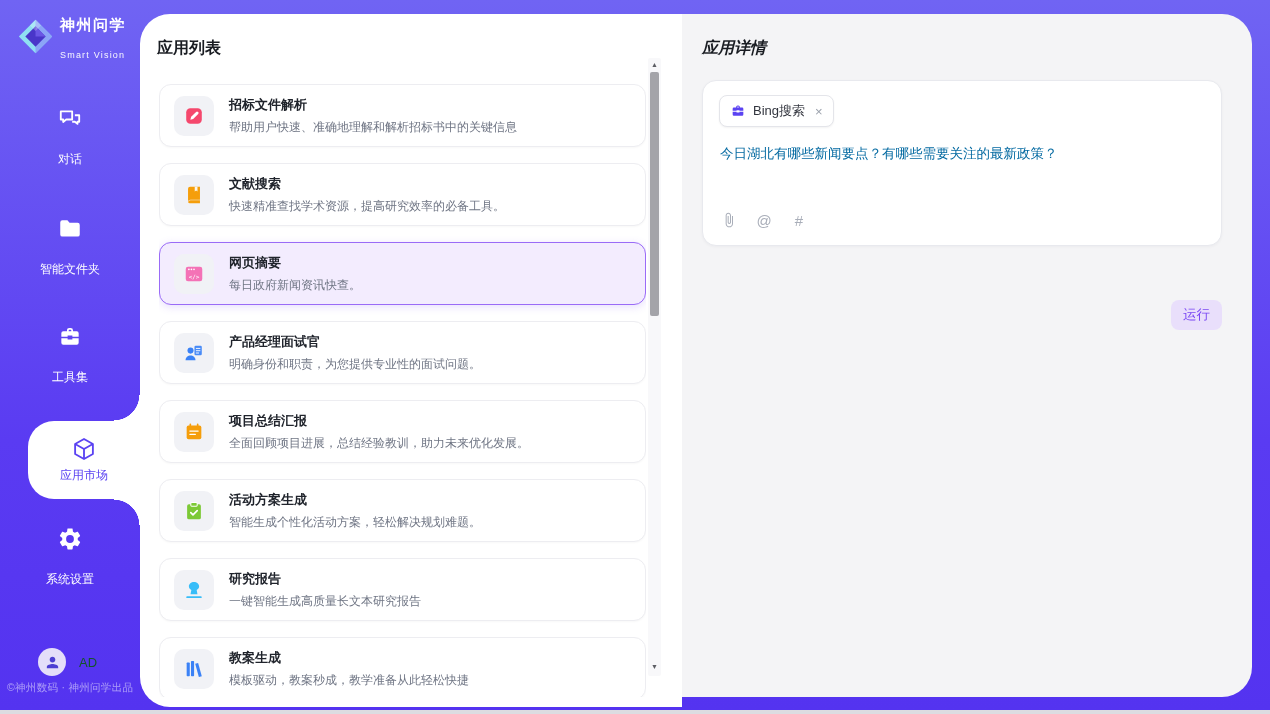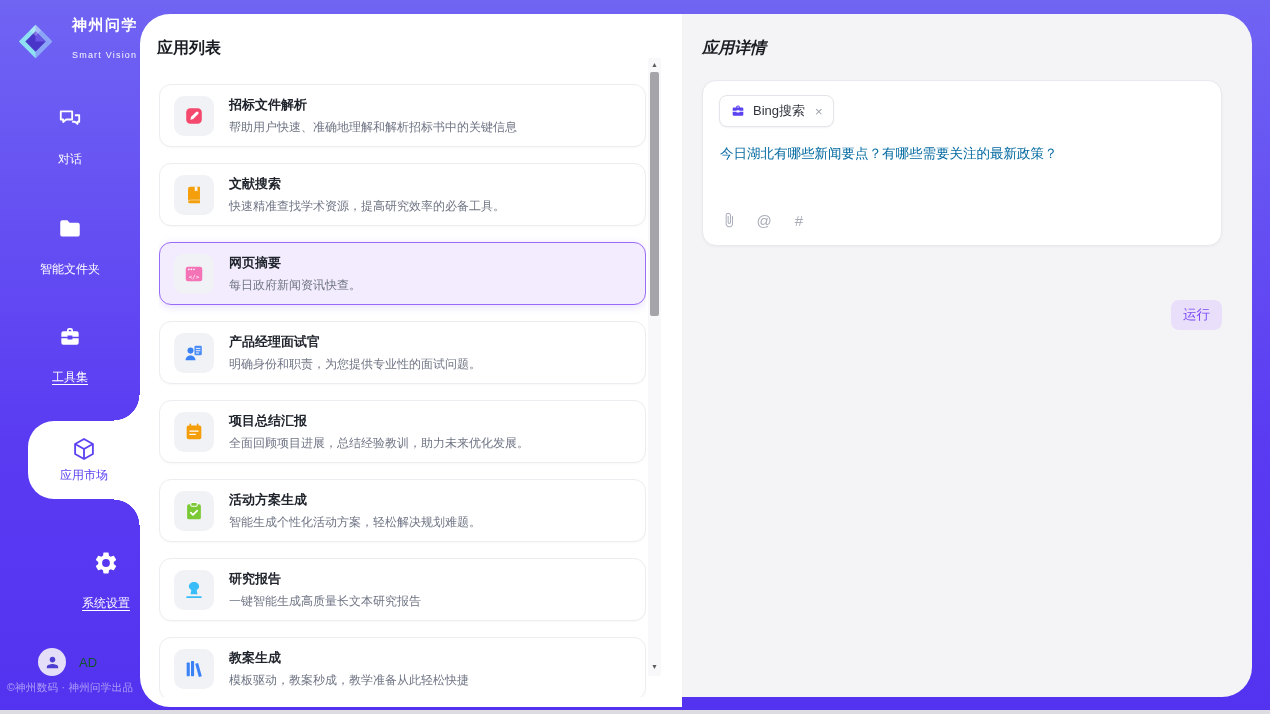--- a/index.html
+++ b/index.html
@@ -7,30 +7,30 @@
     width:1270px;height:714px;position:relative;overflow:hidden;
     background:#dcdce1;
     font-family:"Liberation Sans","DejaVu Sans",sans-serif;
     -webkit-font-smoothing:antialiased;
   }
   .frame{position:absolute;left:0;top:0;right:0;height:710px;
     background:linear-gradient(180deg,#7064f3 0%,#5a3bf2 62%,#5433f0 100%);}
 
   
   .sidebar{position:absolute;left:0;top:0;width:140px;height:710px;}
-  .brand{position:absolute;left:17px;top:13px;display:flex;gap:18px;align-items:flex-end;}
+  .brand{position:absolute;left:17px;top:13px;display:flex;gap:6px;align-items:center;}
   .brand-logo{width:37px;height:37px;flex:0 0 auto;}
   .brand-name{font-size:15px;font-weight:bold;color:#fff;letter-spacing:1.5px;margin-top:3px;}
   .brand-tagline{font-size:9px;color:rgba(255,255,255,.95);letter-spacing:1.2px;margin-top:15px;}
   .nav-item{position:absolute;left:0;width:140px;display:flex;flex-direction:column;
     align-items:center;gap:19px;cursor:pointer;}
   .nav-icon{width:26px;height:26px;color:#fff;}
   .nav-icon svg{width:100%;height:100%;display:block;}
   .nav-label{font-size:12px;color:#fff;}
-  .nav-label.underline{text-decoration:underline;text-underline-offset:3px;text-align:right;}
+  .nav-label.underline{text-underline-offset:3px;text-align:right;}
   .nav-item.active{left:28px;width:112px;height:78px;background:#fff;
     border-radius:26px 0 0 26px;justify-content:center;gap:5px;}
   .nav-item.active .nav-icon{color:#5b43f2;}
   .nav-item.active .nav-label{color:#5b43f2;}
   .fillet{position:absolute;right:0;width:26px;height:26px;pointer-events:none;}
   .fillet.top{top:-26px;background:radial-gradient(circle 26px at 0 0, rgba(0,0,0,0) 25px, #fff 25.5px);}
   .fillet.bottom{bottom:-26px;background:radial-gradient(circle 26px at 0 100%, rgba(0,0,0,0) 25px, #fff 25.5px);}
   .user-row{position:absolute;left:38px;top:648px;display:flex;align-items:center;gap:13px;cursor:pointer;}
   .avatar{width:28px;height:28px;border-radius:50%;background:#e4def9;display:flex;
     align-items:center;justify-content:center;color:#4d3fd2;}
@@ -139,21 +139,21 @@
         <div class="fillet top"></div>
         <div class="fillet bottom"></div>
         <span class="nav-icon">
           <svg viewBox="0 0 24 24" fill="none" stroke="currentColor" stroke-width="1.7" stroke-linejoin="round">
             <path d="M12 2.8l8.2 4.6v9.2L12 21.2l-8.2-4.6V7.4z"></path>
             <path d="M3.8 7.4L12 12l8.2-4.6M12 12v9.2"></path>
           </svg>
         </span>
         <span class="nav-label">应用市场</span>
       </div>
-      <div class="nav-item" style="top: 550px; padding-left: 36px;">
+      <div class="nav-item" style="top: 526px;">
         <span class="nav-icon">
           <svg viewBox="0 0 24 24" fill="currentColor">
             <path d="M19.14 12.94c.04-.3.06-.61.06-.94 0-.32-.02-.64-.07-.94l2.03-1.58c.18-.14.23-.41.12-.61l-1.92-3.32c-.12-.22-.37-.29-.59-.22l-2.39.96c-.5-.38-1.03-.7-1.62-.94l-.36-2.54c-.04-.24-.24-.41-.48-.41h-3.84c-.24 0-.43.17-.47.41l-.36 2.54c-.59.24-1.13.57-1.62.94l-2.39-.96c-.22-.08-.47 0-.59.22L2.74 8.87c-.12.21-.08.47.12.61l2.03 1.58c-.05.3-.09.63-.09.94s.02.64.07.94l-2.03 1.58c-.18.14-.23.41-.12.61l1.92 3.32c.12.22.37.29.59.22l2.39-.96c.5.38 1.03.7 1.62.94l.36 2.54c.05.24.24.41.48.41h3.84c.24 0 .44-.17.47-.41l.36-2.54c.59-.24 1.13-.56 1.62-.94l2.39.96c.22.08.47 0 .59-.22l1.92-3.32c.12-.22.07-.47-.12-.61zM12 15.6a3.6 3.6 0 1 1 0-7.2 3.6 3.6 0 0 1 0 7.2z"></path>
           </svg>
         </span>
         <span class="nav-label underline">系统设置</span>
       </div>
     </nav>
 
   <div class="user-row">

